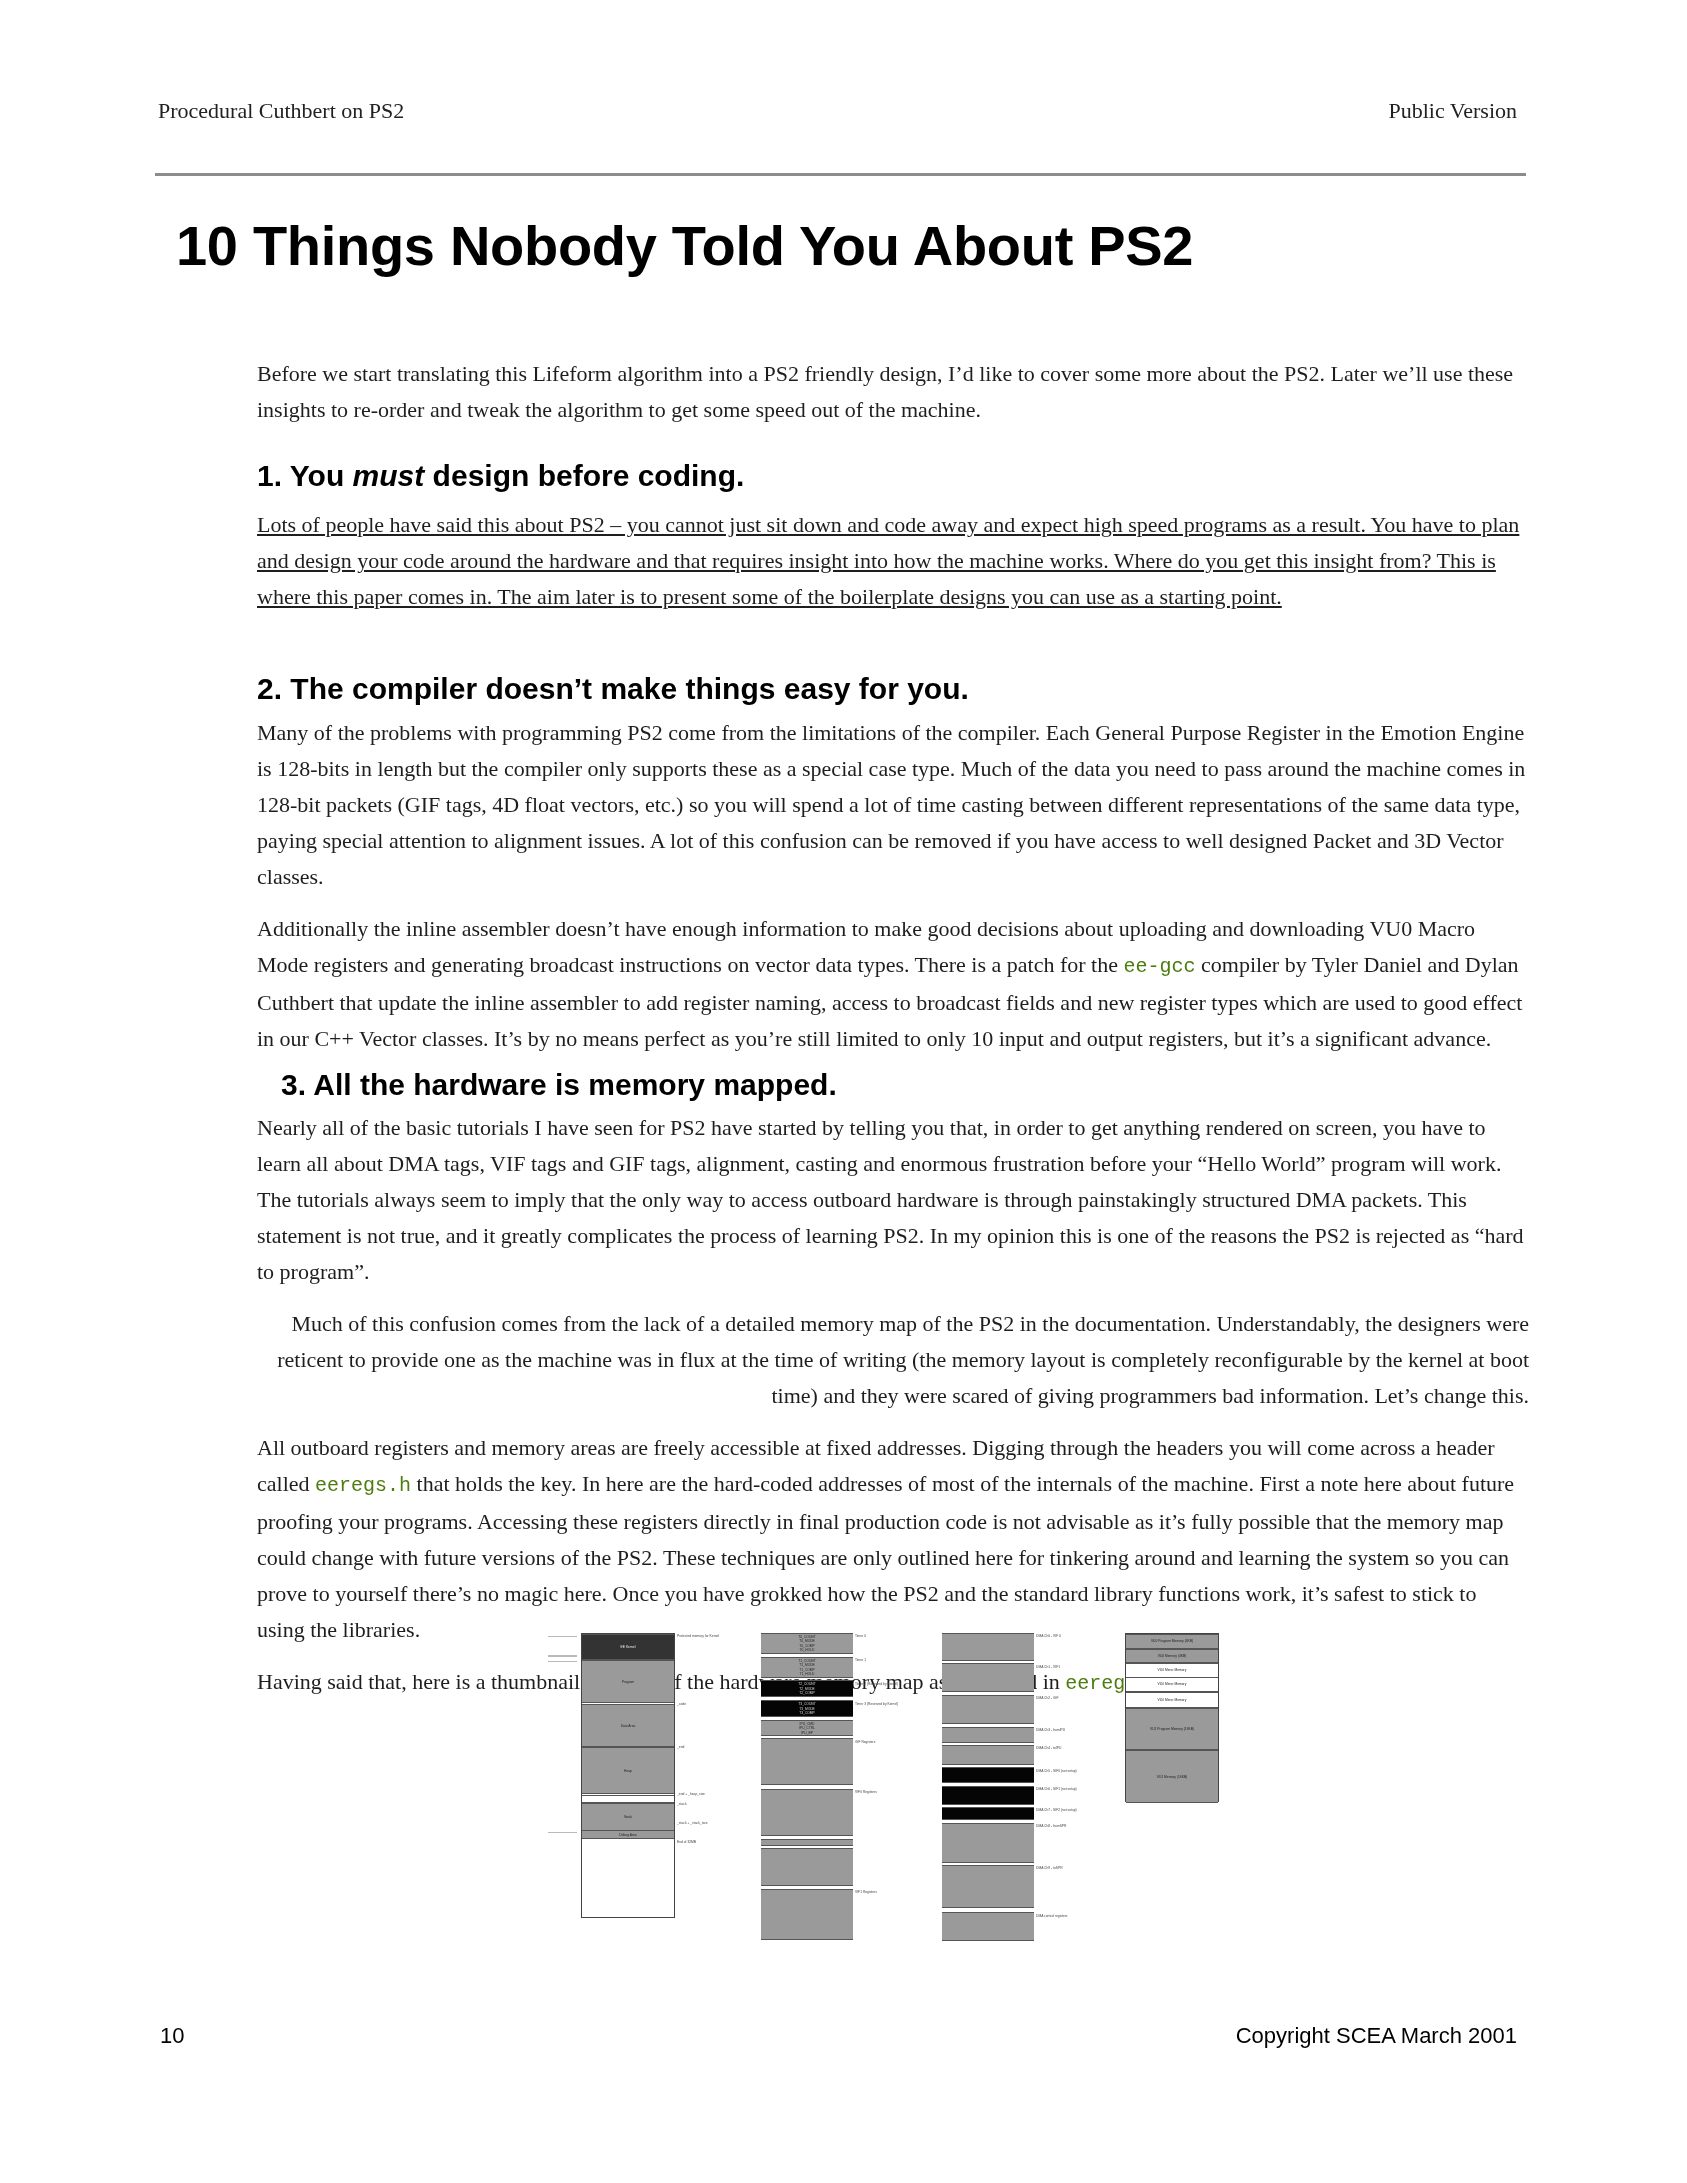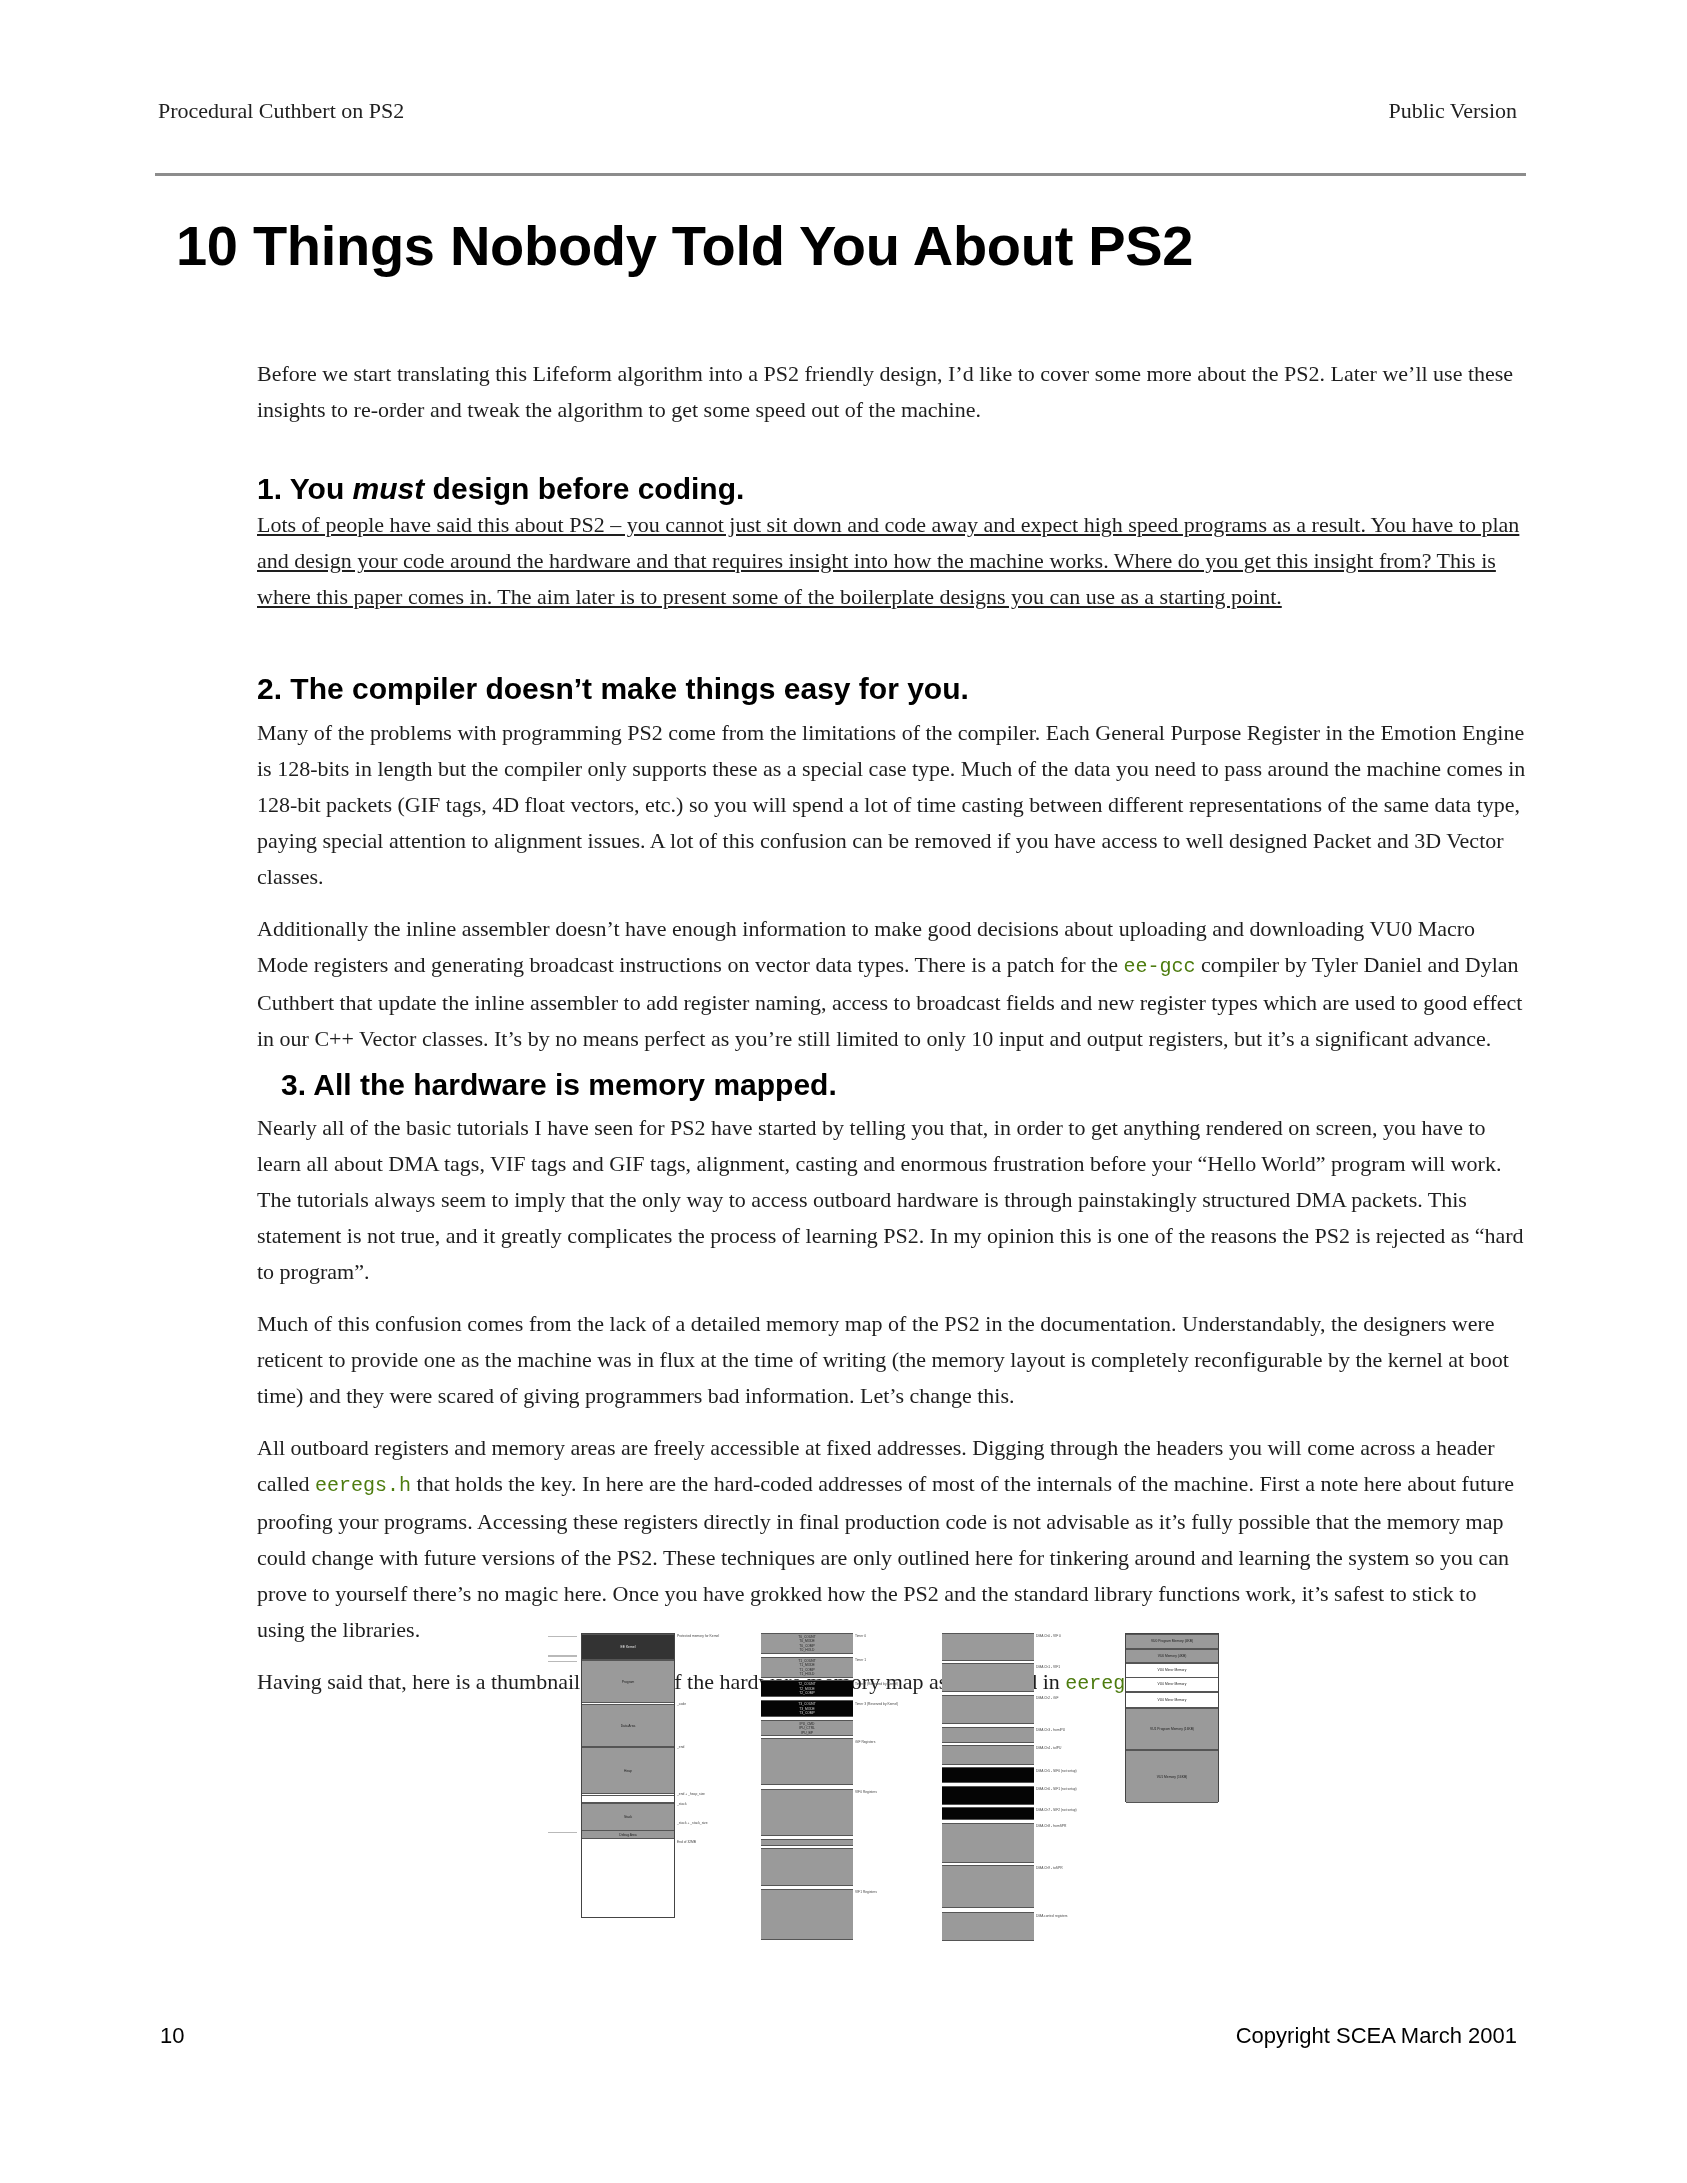--- a/index.html
+++ b/index.html
@@ -44,35 +44,35 @@
   <div class="running-head left">Procedural Cuthbert on PS2</div>
   <div class="running-head right">Public Version</div>
   <div class="head-rule"></div>
 
   <h1 class="chapter-title">10 Things Nobody Told You About PS2</h1>
 
   <div class="body-col" style="top:356px;">
     <p>Before we start translating this Lifeform algorithm into a PS2 friendly design, I’d like to cover some more about the PS2. Later we’ll use these insights to re-order and tweak the algorithm to get some speed out of the machine.</p>
   </div>
 
-  <h2 class="section-heading" style="top:472px;text-align:center;"><span>1. You </span><em>must</em><span> design before coding.</span></h2>
+  <h2 class="section-heading" style="top:459px;text-align:center;"><span>1. You </span><em>must</em><span> design before coding.</span></h2>
   <div class="body-col" style="top:507px;text-decoration:underline;">
     <p>Lots of people have said this about PS2 – you cannot just sit down and code away and expect high speed programs as a result. You have to plan and design your code around the hardware and that requires insight into how the machine works. Where do you get this insight from? This is where this paper comes in. The aim later is to present some of the boilerplate designs you can use as a starting point.</p>
   </div>
 
   <h2 class="section-heading" style="top:672px;">2. The compiler doesn’t make things easy for you.</h2>
   <div class="body-col" style="top:715px;">
     <p>Many of the problems with programming PS2 come from the limitations of the compiler. Each General Purpose Register in the Emotion Engine is 128-bits in length but the compiler only supports these as a special case type. Much of the data you need to pass around the machine comes in 128-bit packets (GIF tags, 4D float vectors, etc.) so you will spend a lot of time casting between different representations of the same data type, paying special attention to alignment issues. A lot of this confusion can be removed if you have access to well designed Packet and 3D Vector classes.</p>
     <p style="margin-top:16px;"><span>Additionally the inline assembler doesn’t have enough information to make good decisions about uploading and downloading VU0 Macro Mode registers and generating broadcast instructions on vector data types. There is a patch for the </span><span class="mono">ee-gcc</span><span> compiler by Tyler Daniel and Dylan Cuthbert that update the inline assembler to add register naming, access to broadcast fields and new register types which are used to good effect in our C++ Vector classes. It’s by no means perfect as you’re still limited to only 10 input and output registers, but it’s a significant advance.</span></p>
   </div>
 
   <h2 class="section-heading" style="top:1068px;margin-left:24px;">3. All the hardware is memory mapped.</h2>
   <div class="body-col" style="top:1110px;">
     <p>Nearly all of the basic tutorials I have seen for PS2 have started by telling you that, in order to get anything rendered on screen, you have to learn all about DMA tags, VIF tags and GIF tags, alignment, casting and enormous frustration before your “Hello World” program will work. The tutorials always seem to imply that the only way to access outboard hardware is through painstakingly structured DMA packets. This statement is not true, and it greatly complicates the process of learning PS2. In my opinion this is one of the reasons the PS2 is rejected as “hard to program”.</p>
-    <p style="margin-top:16px;">Much of this confusion comes from the lack of a detailed memory map of the PS2 in the documentation. Understandably, the designers were reticent to provide one as the machine was in flux at the time of writing (the memory layout is completely reconfigurable by the kernel at boot time) and they were scared of giving programmers bad information. Let’s change this.</p>
+    <p style="margin-top:16px;text-align:right;">Much of this confusion comes from the lack of a detailed memory map of the PS2 in the documentation. Understandably, the designers were reticent to provide one as the machine was in flux at the time of writing (the memory layout is completely reconfigurable by the kernel at boot time) and they were scared of giving programmers bad information. Let’s change this.</p>
     <p style="margin-top:16px;"><span>All outboard registers and memory areas are freely accessible at fixed addresses. Digging through the headers you will come across a header called </span><span class="mono">eeregs.h</span><span> that holds the key. In here are the hard-coded addresses of most of the internals of the machine. First a note here about future proofing your programs. Accessing these registers directly in final production code is not advisable as it’s fully possible that the memory map could change with future versions of the PS2. These techniques are only outlined here for tinkering around and learning the system so you can prove to yourself there’s no magic here. Once you have grokked how the PS2 and the standard library functions work, it’s safest to stick to using the libraries.</span></p>
     <p style="margin-top:16px;"><span>Having said that, here is a thumbnail diagram of the hardware memory map as described in </span><span class="mono">eeregs.h</span><span>:</span></p>
   </div>
 
   <div class="memmap">
 
     <div class="mm-col" style="left:0; top:12px; width:171px; height:283px;">
       <div class="mm-box" style="left:41px; top:0; width:94px; height:285px;">
         <div class="mm-block dark" style="top:0;     height:26px;">EE Kernel</div>
         <div class="mm-block grey" style="top:26px;  height:43px;">Program</div>

